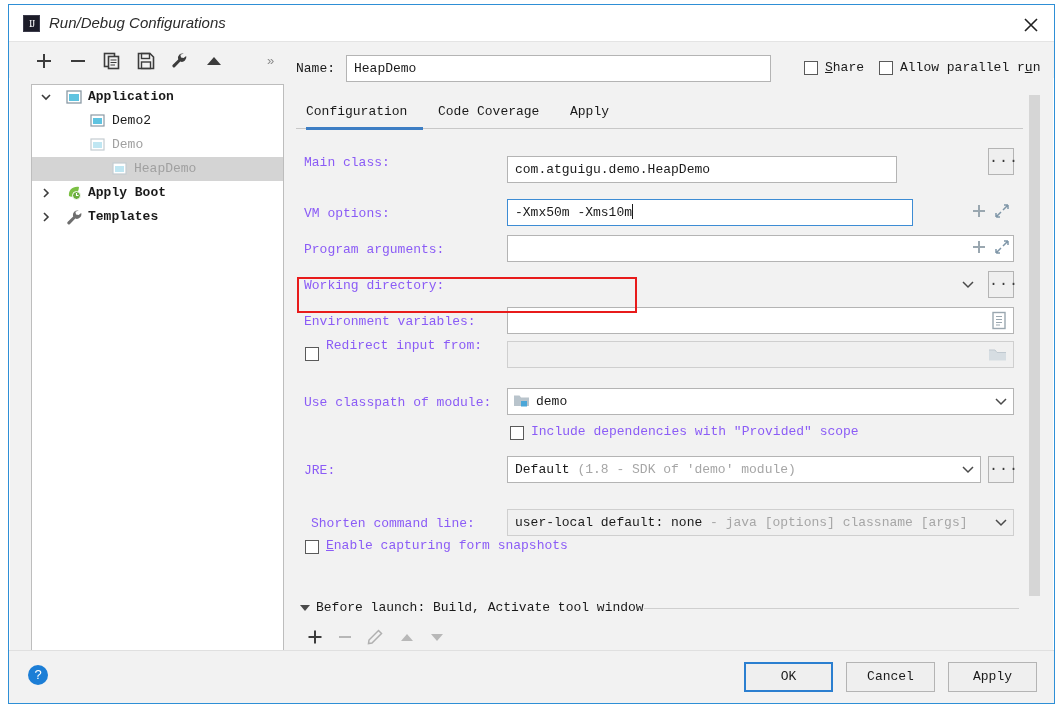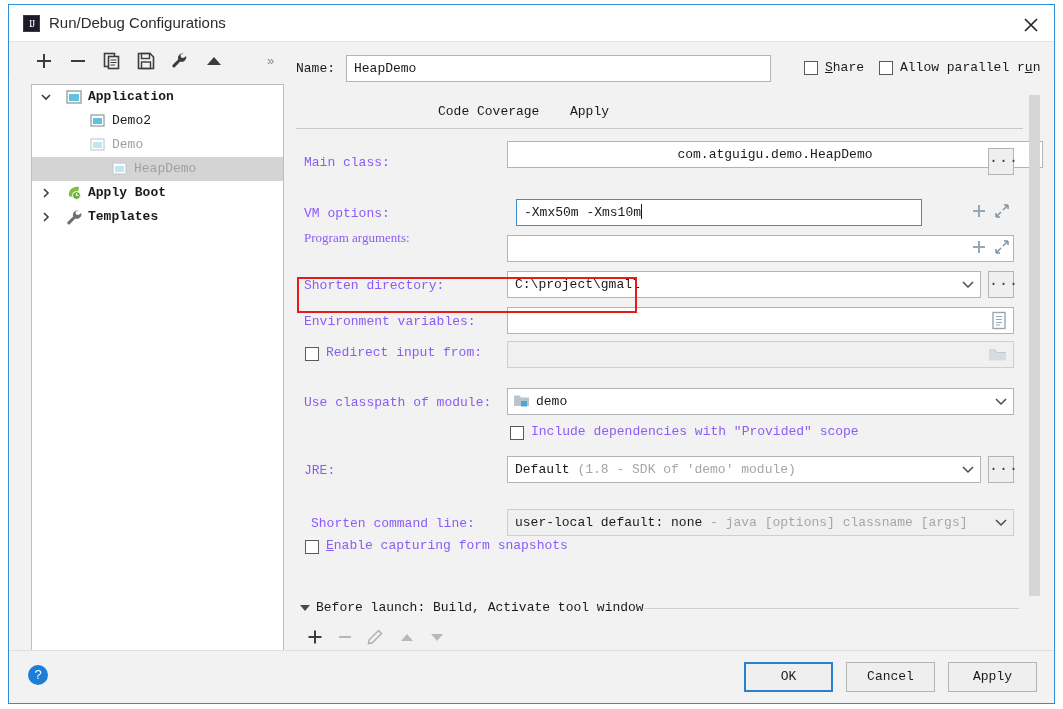--- a/index.html
+++ b/index.html
@@ -35,21 +35,21 @@
     background: #1c1c28;
     border: 1px solid #3a3a4a;
     color: #fff;
     font-size: 10px; line-height: 15px; text-align: center;
     letter-spacing: -1px;
     font-family: "Liberation Serif", serif;
   }
   #title-text {
     position: absolute; left: 40px; top: 9px;
     font-family: "Liberation Sans", sans-serif;
-    font-size: 15px; color: #2b2b2b;
+    font-size: 15px; color: #2b2b2b; font-style: italic;
   }
   #close-btn {
     position: absolute; right: 0px; top: 0px;
     width: 46px; height: 36px;
     cursor: pointer;
   }
   #close-btn svg { position: absolute; left: 16px; top: 13px; }
 
   
   #toolbar {
@@ -436,78 +436,78 @@
 
     <div id="name-label">Name:</div>
     <div id="name-input">HeapDemo</div>
 
     <div class="cbx" style="left:508px; top:6px;"></div>
     <div class="cbx-label" style="left:529px; top:5px;"><span class="u">S</span>hare</div>
     <div class="cbx" style="left:583px; top:6px;"></div>
     <div class="cbx-label" style="left:604px; top:5px;">Allow parallel r<span class="u">u</span>n</div>
 
     <div id="tabs">
+      <div class="tab active" style="left:10px; width:117px;">Configuration</div>
       <div class="tab" style="left:142px;">Code Coverage</div>
       <div class="tab" style="left:274px;">Apply</div>
     </div>
 
     <div id="form">
 
       <div class="f-label" style="left:8px; top:18px;">Main class:</div>
-      <div class="f-field" style="left:211px; top:4px; width:536px;text-align:center;">com.atguigu.demo.HeapDemo</div>
+      <div class="f-field" style="left:211px; top:19px; width:390px;">com.atguigu.demo.HeapDemo</div>
       <div class="browse" style="left:692px; top:11px;">...</div>
 
       <div class="f-label" style="left:8px; top:69px;">VM options:</div>
-      <div class="f-field focused" style="left:220px; top:62px; width:406px;"><span>-Xmx50m -Xms10m</span><span class="caret"></span></div>
+      <div class="f-field focused" style="left:211px; top:62px; width:406px;"><span>-Xmx50m -Xms10m</span><span class="caret"></span></div>
       <div class="fld-icons" style="left:675px; top:66px;">
         <svg width="16" height="16" viewBox="0 0 16 16">
             <path d="M8 2 V14 M2 8 H14" stroke="#9aa7b0" stroke-width="2"></path>
           </svg>
       </div>
       <div class="fld-icons" style="left:698px; top:66px;">
         <svg width="16" height="16" viewBox="0 0 16 16">
           <path d="M14 2 L9 7 M14 2 H10 M14 2 V6" stroke="#7f96a8" stroke-width="1.5" fill="none"></path>
           <path d="M2 14 L7 9 M2 14 H6 M2 14 V10" stroke="#7f96a8" stroke-width="1.5" fill="none"></path>
         </svg>
       </div>
 
-      <div class="f-label" style="left:8px; top:93px;font-family:Liberation Serif, serif;">Program arguments:</div>
+      <div class="f-label" style="left:8px; top:105px;">Program arguments:</div>
       <div class="f-field" style="left:211px; top:98px; width:507px;"></div>
       <div class="fld-icons" style="left:675px; top:102px;">
         <svg width="16" height="16" viewBox="0 0 16 16">
             <path d="M8 2 V14 M2 8 H14" stroke="#9aa7b0" stroke-width="2"></path>
           </svg>
       </div>
       <div class="fld-icons" style="left:698px; top:102px;">
         <svg width="16" height="16" viewBox="0 0 16 16">
           <path d="M14 2 L9 7 M14 2 H10 M14 2 V6" stroke="#7f96a8" stroke-width="1.5" fill="none"></path>
           <path d="M2 14 L7 9 M2 14 H6 M2 14 V10" stroke="#7f96a8" stroke-width="1.5" fill="none"></path>
         </svg>
       </div>
 
-      <div class="f-label" style="left:8px; top:141px;">Shorten directory:</div>
-      <div class="f-field combo" style="left:211px; top:134px; width:474px;">C:\project\gmall</div>
+      <div class="f-label" style="left:8px; top:141px;">Working directory:</div>
       <div class="chev-d" style="left:663px; top:135px;">
         <svg width="12" height="8" viewBox="0 0 12 8">
             <path d="M1 1 L6 6 L11 1" fill="none" stroke="#4a4a4a" stroke-width="1.5"></path>
           </svg>
       </div>
       <div class="browse" style="left:692px; top:134px;">...</div>
 
       <div class="f-label" style="left:8px; top:177px;">Environment variables:</div>
       <div class="f-field" style="left:211px; top:170px; width:507px;"></div>
       <div class="fld-icons" style="left:695px; top:174px;">
         <svg width="17" height="19" viewBox="0 0 17 19">
           <rect x="2" y="1.5" width="12" height="16" fill="#fff" stroke="#9aa7b0" stroke-width="1.4"></rect>
           <path d="M5 5.5 H11 M5 8.5 H11 M5 11.5 H11 M5 14 H9" stroke="#9aa7b0" stroke-width="1.2"></path>
         </svg>
       </div>
 
       <div class="cbx" style="left:9px; top:210px;"></div>
-      <div class="f-label" style="left:30px; top:208px;">Redirect input from:</div>
+      <div class="f-label" style="left:30px; top:201px;">Redirect input from:</div>
       <div class="f-field disabled" style="left:211px; top:204px; width:507px;"></div>
       <div class="fld-icons" style="left:692px; top:210px;">
         <svg width="19" height="15" viewBox="0 0 19 15">
           <path d="M1 3 H7 L9 5.5 H18 V13.5 H1 Z" fill="#d6dde2"></path>
           <path d="M1 3 H7 L9 5.5 H18" fill="none" stroke="#c0c9d0" stroke-width="1"></path>
         </svg>
       </div>
 
       <div class="f-label" style="left:8px; top:258px;">Use classpath of module:</div>
       <div class="f-field combo" style="left:211px; top:251px; width:507px; padding-left:28px;">demo</div>

